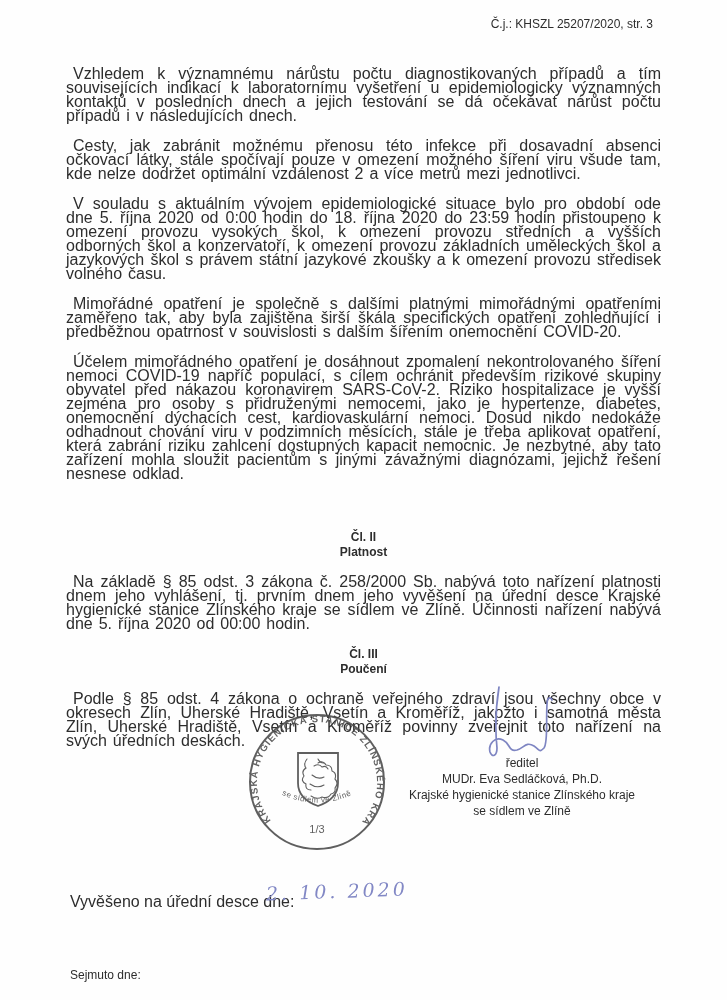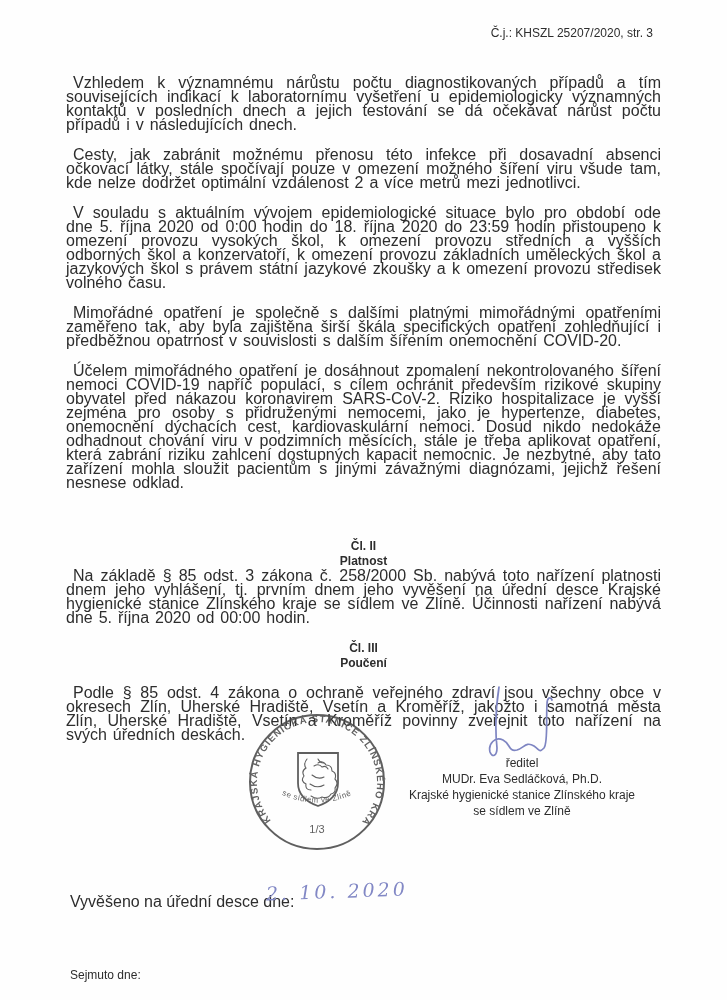--- a/index.html
+++ b/index.html
@@ -12,21 +12,21 @@
     width: 727px;
     height: 1000px;
     background: #fefefe;
     font-family: "Liberation Sans", "DejaVu Sans", sans-serif;
     color: #2d2d2d;
     overflow: hidden;
     box-sizing: border-box;
   }
   .content {
     margin: 0 66px;
-    padding-top: 26px;
+    padding-top: 17px;
   }
   .header-ref {
     text-align: right;
     font-size: 12px;
     line-height: 14px;
     margin-right: 8px;
     margin-bottom: 36px;
     color: #2d2d2d;
   }
   p.body-par {
@@ -36,21 +36,21 @@
     text-indent: 7px;
     margin: 0 0 16px 0;
     word-spacing: 1.5px;
   }
   .article-heading {
     text-align: center;
     font-weight: bold;
     font-size: 12px;
     line-height: 15px;
   }
-  .article-heading.art2 { margin-top: 49px; }
+  .article-heading.art2 { margin-top: 49px; margin-bottom: 15px; }
   .article-heading.art3 { margin-bottom: 15px; }
   .sig-area { position: absolute; left: 0; top: 0; width: 727px; height: 1000px; pointer-events: none; }
   .stamp {
     position: absolute;
     left: 246px;
     top: 711px;
     width: 142px;
     height: 142px;
     opacity: 0.88;
   }

